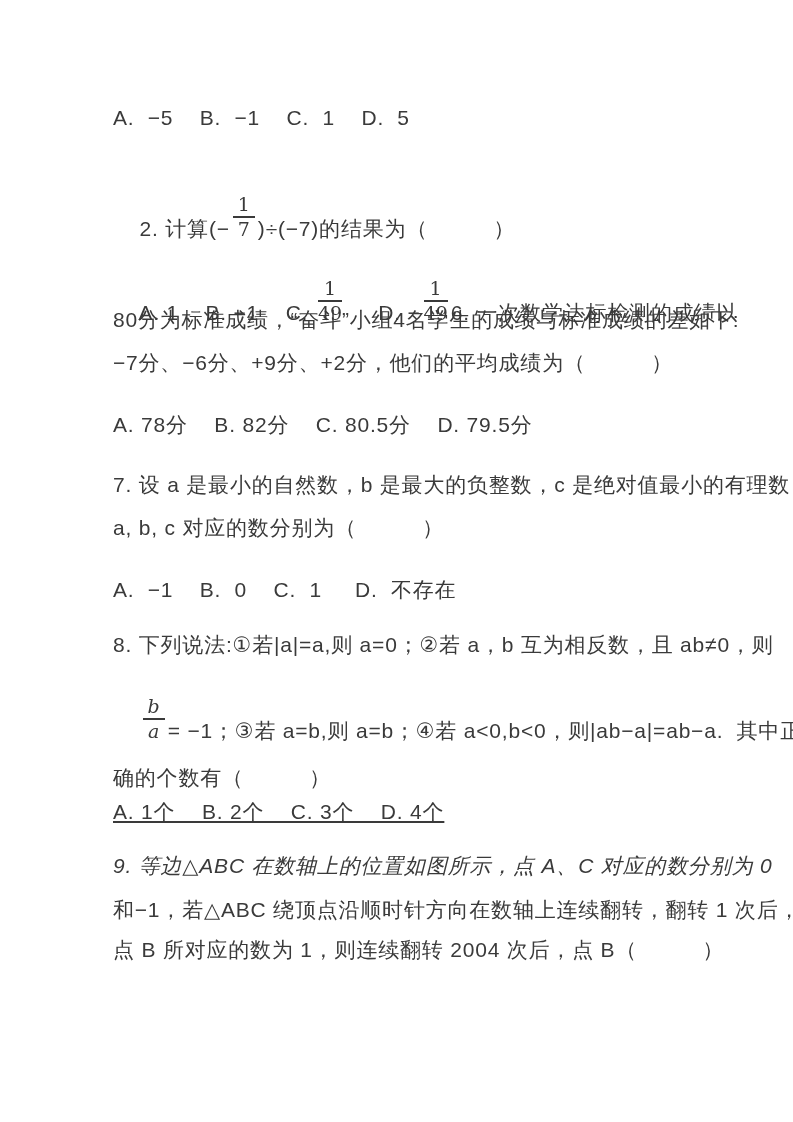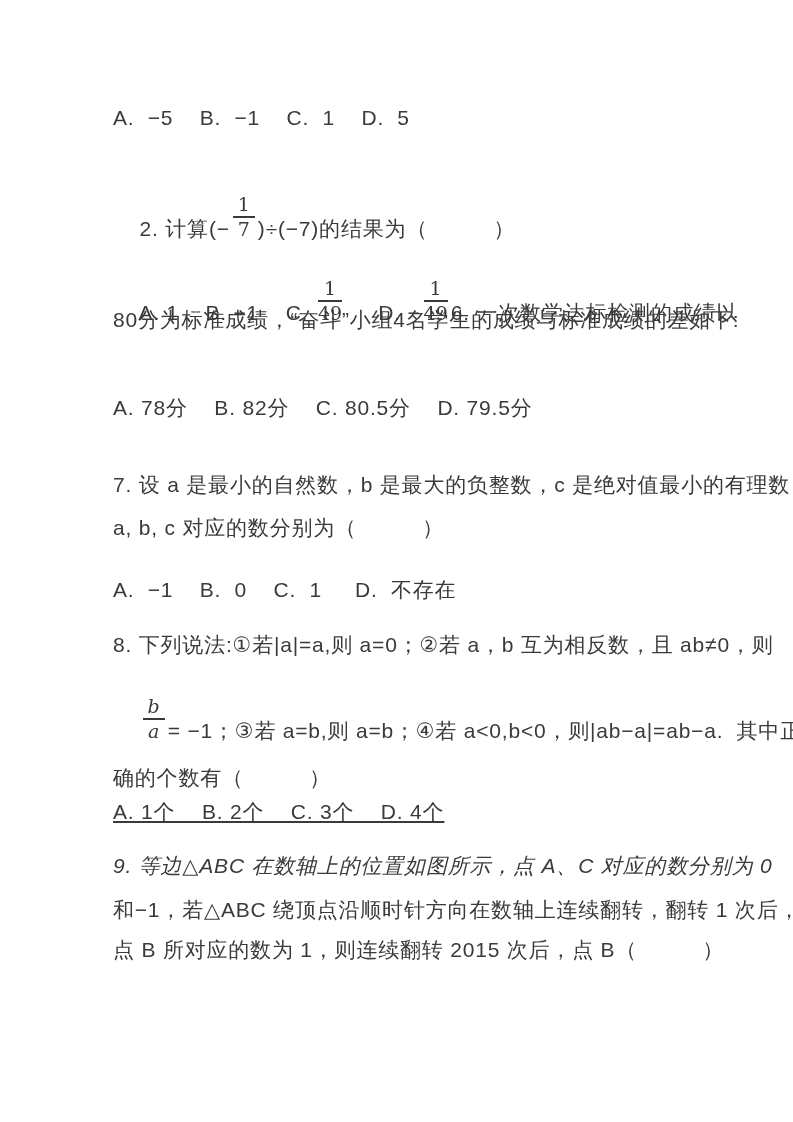--- a/index.html
+++ b/index.html
@@ -48,21 +48,21 @@
   }
   .frac.italic {
     font-style: italic;
   }
   
   #line1  { top: 104px; }
   #line2  { top: 166px; }
   #line3  { top: 250px; }
   #line4  { top: 306px; }
   #line5  { top: 349px; }
-  #line6  { top: 394px; }
+  #line6  { top: 411px; }
   #line7  { top: 471px; }
   #line8  { top: 514px; }
   #line9  { top: 576px; }
   #line10 { top: 631px; }
   #line11 { top: 668px; }
   #line12 { top: 736px; margin-top: 28px; }
   #line13 { top: 798px; text-decoration: underline; }
   #line14 { top: 852px; font-style: italic; }
   #line15 { top: 896px; }
   #line16 { top: 936px; }
@@ -77,20 +77,21 @@
   <div class="line" id="line2">
     <span>2. 计算(−</span><span class="frac"><span class="num">1</span><span class="den">7</span></span><span>)÷(−7)的结果为（　　　）</span>
   </div>
 
   <div class="line" id="line3">
     <span>A. 1    B. −1    C. </span><span class="frac"><span class="num">1</span><span class="den">49</span></span><span>     D. −</span><span class="frac"><span class="num">1</span><span class="den">49</span></span><span>6. 一次数学达标检测的成绩以</span>
   </div>
 
   <div class="line" id="line4">80分为标准成绩，“奋斗”小组4名学生的成绩与标准成绩的差如下:</div>
 
+  <div class="line" id="line5">−7分、−6分、+9分、+2分，他们的平均成绩为（　　　）</div>
 
   <div class="line" id="line6">A. 78分    B. 82分    C. 80.5分    D. 79.5分</div>
 
   <div class="line" id="line7">7. 设 a 是最小的自然数，b 是最大的负整数，c 是绝对值最小的有理数，</div>
 
   <div class="line" id="line8">a, b, c 对应的数分别为（　　　）</div>
 
   <div class="line" id="line9">A.  −1    B.  0    C.  1     D.  不存在</div>
 
   <div class="line" id="line10">8. 下列说法:①若|a|=a,则 a=0；②若 a，b 互为相反数，且 ab≠0，则</div>
@@ -100,15 +101,15 @@
   </div>
 
   <div class="line" id="line12">确的个数有（　　　）</div>
 
   <div class="line" id="line13">A. 1个    B. 2个    C. 3个    D. 4个</div>
 
   <div class="line" id="line14">9. 等边△ABC 在数轴上的位置如图所示，点 A、C 对应的数分别为 0</div>
 
   <div class="line" id="line15">和−1，若△ABC 绕顶点沿顺时针方向在数轴上连续翻转，翻转 1 次后，</div>
 
-  <div class="line" id="line16">点 B 所对应的数为 1，则连续翻转 2015 次后，点 B（　　　）</div>
+  <div class="line" id="line16">点 B 所对应的数为 1，则连续翻转 2004 次后，点 B（　　　）</div>
 
 </div>
 
 </body></html>

